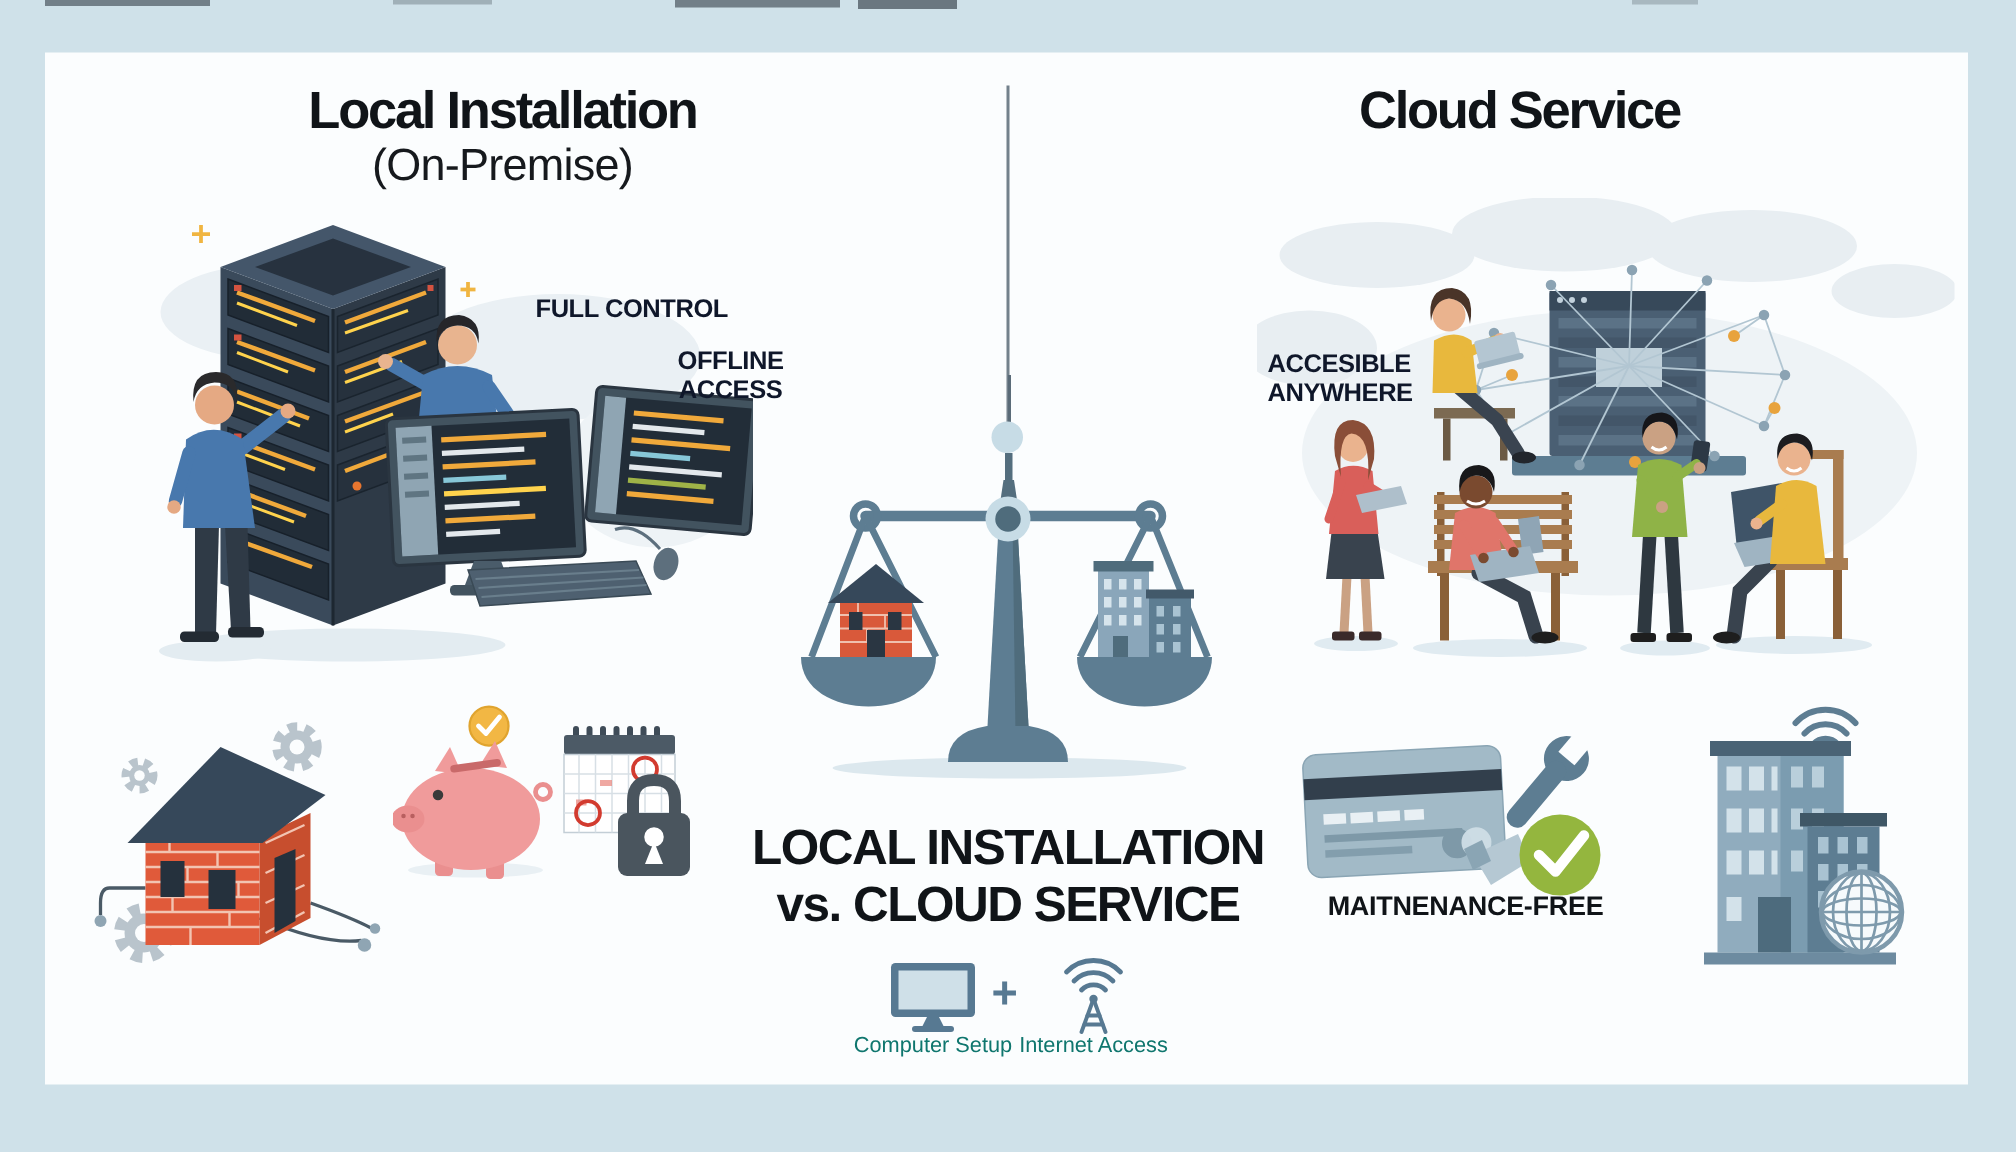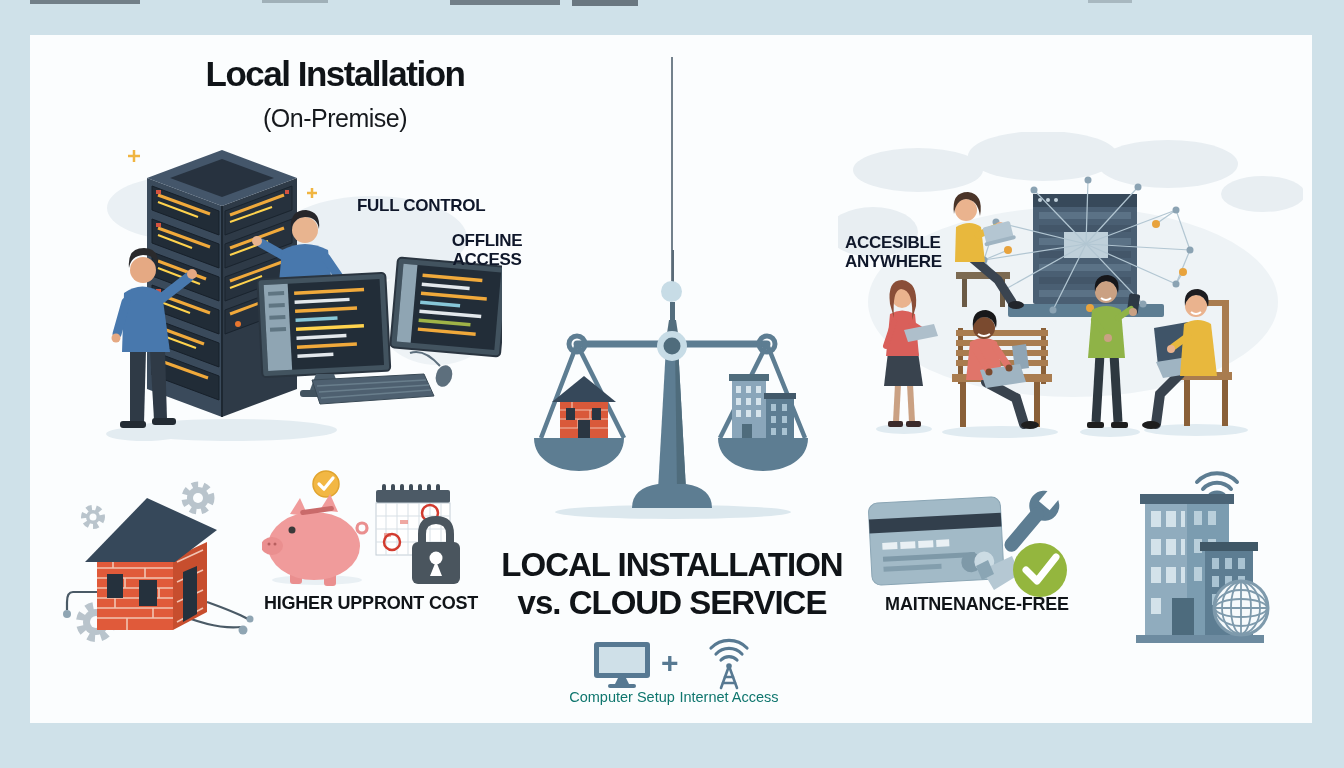--- a/index.html
+++ b/index.html
@@ -1,21 +1,21 @@
 <!DOCTYPE html>
 <html><head>
 <meta charset="utf-8">
 <style>
   html,body{margin:0;padding:0;}
   body{font-family:"Liberation Sans",sans-serif;background:#cfe1e9;}
   #canvas{position:relative;width:1344px;height:768px;background:#cfe1e9;overflow:hidden;}
   .panel{position:absolute;left:30px;top:35px;width:1282px;height:688px;background:#fbfdfe;}
   .abs{position:absolute;}
   .heading{font-weight:700;font-size:35px;color:#101418;letter-spacing:-1.5px;text-align:center;line-height:36px;}
-  .subheading{font-weight:400;font-size:25px;color:#16191d;text-align:center;letter-spacing:-0.5px;margin-top:12px;}
+  .subheading{font-weight:400;font-size:30px;color:#16191d;text-align:center;letter-spacing:-0.5px;margin-top:2px;}
   .feature{font-weight:700;font-size:17px;color:#0f172a;letter-spacing:-0.3px;line-height:19px;}
   .bigcaption{font-weight:700;font-size:18px;color:#101418;letter-spacing:-0.2px;text-align:center;}
   .vstitle{font-weight:700;font-size:33px;color:#101418;letter-spacing:-1px;text-align:center;line-height:38px;}
   .reqlabel{font-weight:400;font-size:14.5px;color:#0f766e;text-align:center;}
   .plus{font-weight:700;font-size:30px;color:#577992;}
   .topmark{position:absolute;top:0;background:#343e48;}
   .vline{position:absolute;left:671px;top:57px;width:2px;height:226px;background:#5a6b78;opacity:.85;}
   .vcircle{position:absolute;left:661px;top:281px;width:21px;height:21px;border-radius:50%;background:#c7dce6;}
 </style>
 </head>
@@ -261,23 +261,20 @@
       <circle cx="130" cy="84" r="8" fill="none" stroke="#d23b2f" stroke-width="2.5"></circle>
     </g>
     <g>
       <path d="M160,86 V76 Q160,62 174,62 Q188,62 188,76 V86" stroke="#4a555e" stroke-width="8" fill="none"></path>
       <rect x="150" y="84" width="48" height="42" rx="6" fill="#4a555e"></rect>
       <circle cx="174" cy="100" r="6.5" fill="#ffffff"></circle>
       <polygon points="174,103 168,118 180,118" fill="#ffffff"></polygon>
     </g>
   </svg>
 
-  <div class="abs bigcaption" style="left:221px;top:593px;width:300px;">
-    <span>HIGHER UPPRONT COST</span>
-  </div>
 
   <div class="vline"></div>
 
   <svg class="abs" style="left:528px;top:250px;" width="290" height="270" viewBox="0 0 290 270">
     <ellipse cx="145" cy="262" rx="118" ry="7" fill="#dce8ee"></ellipse>
     <rect x="144" y="0" width="2" height="34" fill="#5a6b78"></rect>
     <rect x="142" y="52" width="5" height="44" fill="#546e7e"></rect>
     <polygon points="138,90 151,90 148,70 141,70" fill="#546e7e"></polygon>
     <line x1="49" y1="94" x2="239" y2="94" stroke="#5d7d92" stroke-width="7" stroke-linecap="round"></line>
     <circle cx="49" cy="94" r="8" fill="none" stroke="#5d7d92" stroke-width="5"></circle>
@@ -365,20 +362,21 @@
     </g>
   </svg>
   <div class="abs reqlabel" style="left:552px;top:689px;width:140px;">
     <span>Computer Setup</span>
   </div>
   <div class="abs reqlabel" style="left:659px;top:689px;width:140px;">
     <span>Internet Access</span>
   </div>
 
   <div class="abs" style="left:863px;top:56px;width:300px;">
+    <div class="heading">Cloud Service</div>
   </div>
 
   <svg class="abs" style="left:838px;top:132px;" width="465" height="320" viewBox="0 0 465 320">
     <g fill="#e8eef2">
       <ellipse cx="80" cy="38" rx="65" ry="22"></ellipse>
       <ellipse cx="205" cy="24" rx="75" ry="25"></ellipse>
       <ellipse cx="330" cy="32" rx="70" ry="24"></ellipse>
       <ellipse cx="425" cy="62" rx="42" ry="18"></ellipse>
       <ellipse cx="35" cy="100" rx="45" ry="25"></ellipse>
     </g>

